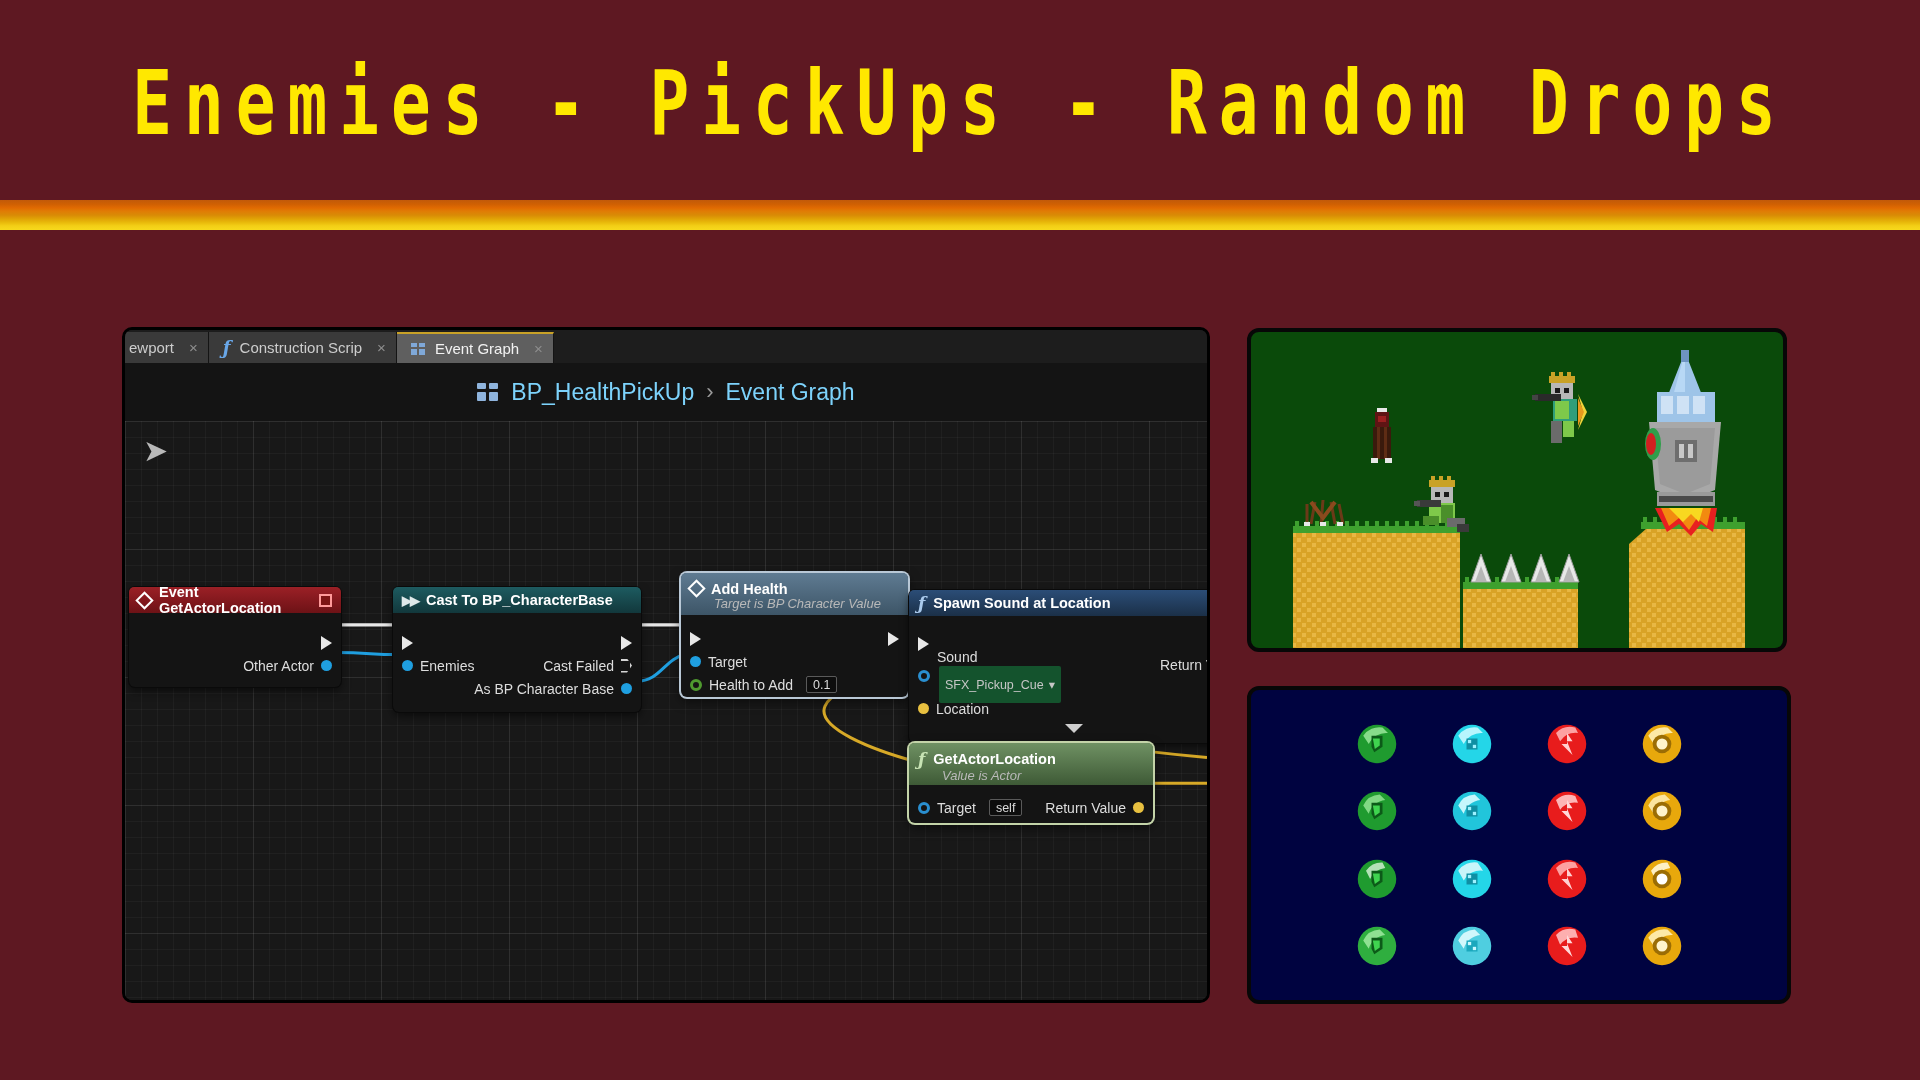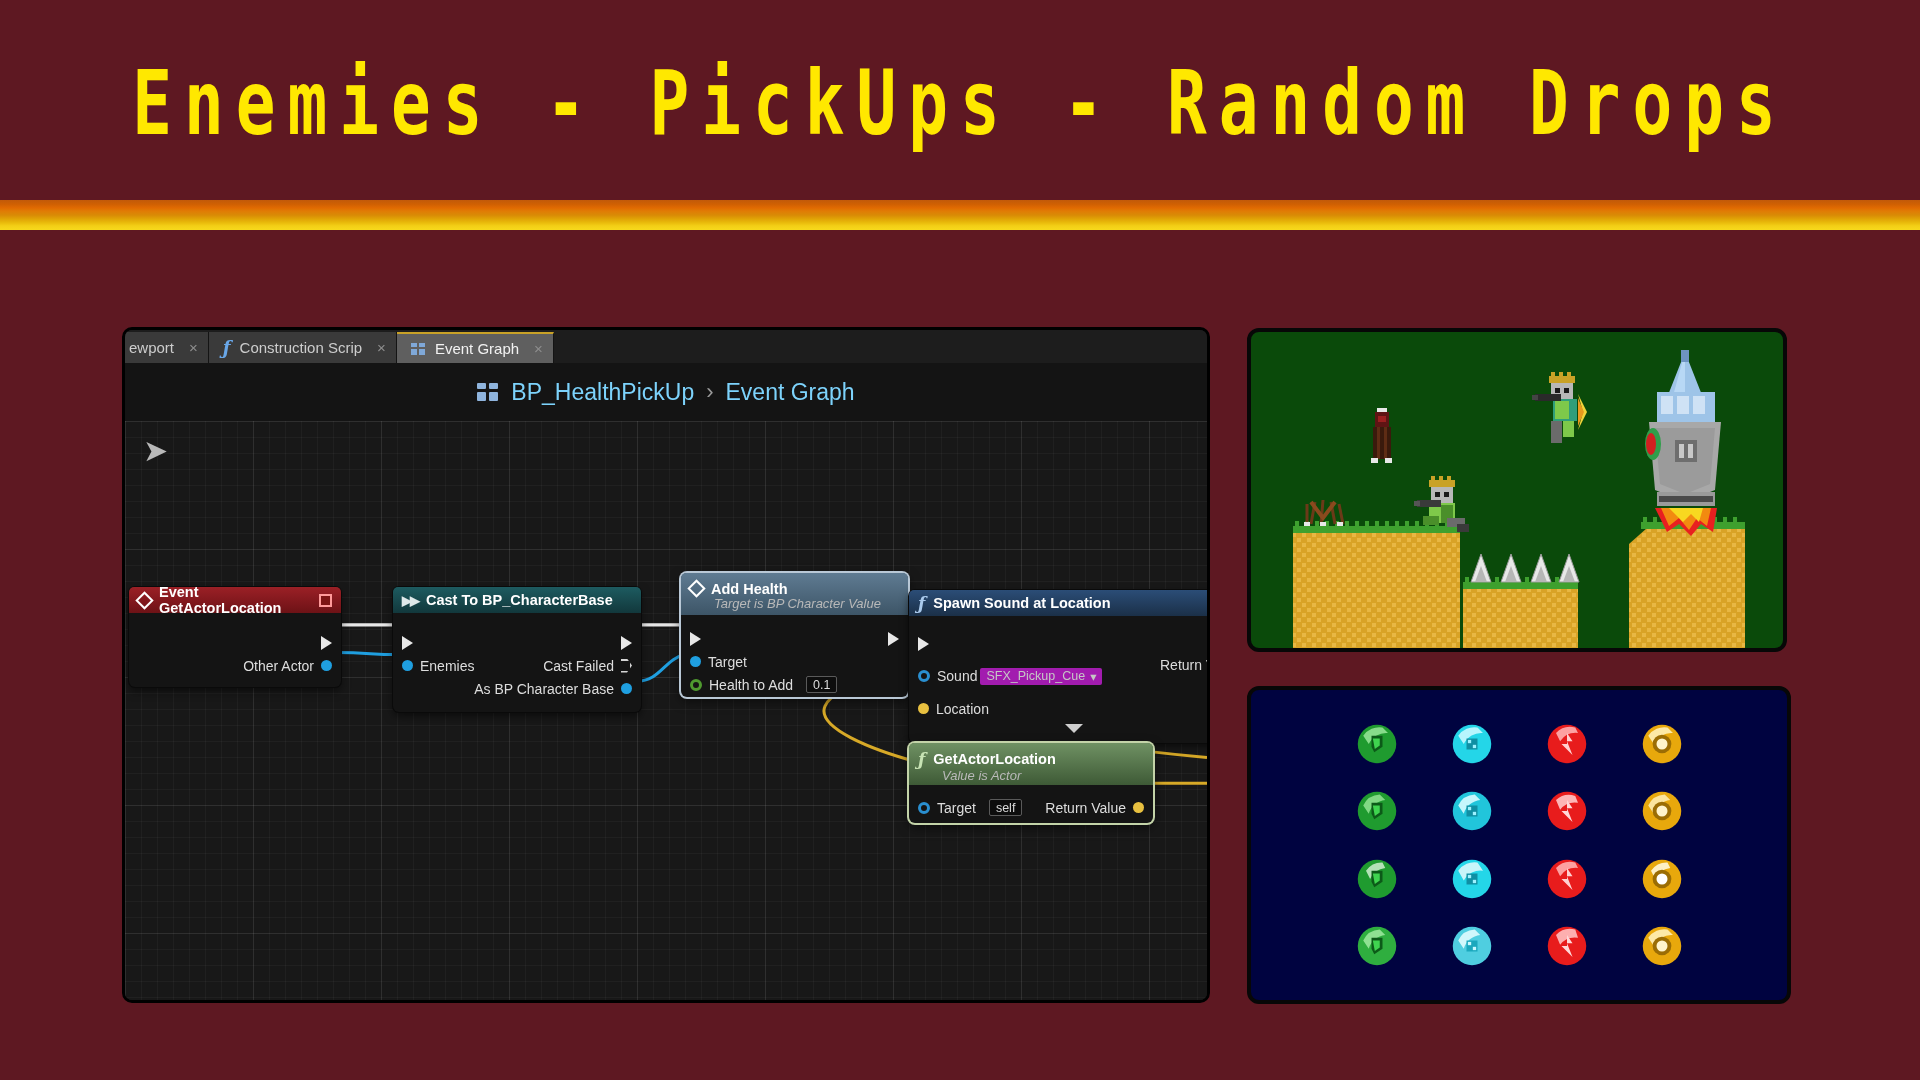--- a/index.html
+++ b/index.html
@@ -145,22 +145,22 @@
     clip-path:polygon(0 0, 55% 0, 100% 50%, 55% 100%, 0 100%);
   }
   .pin-label{ color:#ddd; font-size:14px; white-space:nowrap;}
   .val-box{
     background:#0d0d0d; border:1px solid #5a5a5a; border-radius:2px;
     color:#dcdcdc; font-size:12.5px; padding:0 6px; height:17px; line-height:16px;
     margin-left:6px;
   }
   .combo{
     display:flex; align-items:center; gap:5px;
-    background:#a21caf; border-radius:2px;
-    padding:1px 6px; margin-left:2px;
+    background:#14532d; border-radius:2px;
+    padding:11px 6px; margin-left:2px;
     color:#c6c6c6; font-size:12.5px;
   }
 
   
   .hdr-event{ background:linear-gradient(to bottom,#9b2026,#6d1216); }
   .hdr-cast { background:linear-gradient(to bottom,#1d5b60,#12383c); }
   .hdr-sel  { background:linear-gradient(to bottom,#5f7b92,#3d5567); }
   .hdr-fn   { background:linear-gradient(to bottom,#2b4d77,#1b3048); }
   .hdr-pure { background:linear-gradient(to bottom,#6f9163,#3e5a36); }
   .node.selected{ box-shadow:0 0 0 2px #b9c8d6, 0 4px 12px rgba(0,0,0,.6); }
@@ -347,21 +347,21 @@
       </div>
       <div class="node-body" style="height:127px;">
         <div class="pinrow" style="margin-top:10px;">
           <span class="pin-l">
               <span class="pin-exec"></span>
             </span>
         </div>
         <div class="pinrow" style="height:42px; align-items:center;">
           <span class="pin-l" style="align-items:center;">
             <span class="pin-ring"></span>
-            <span style="display:flex; flex-direction:row; gap:1px;">
+            <span style="display:flex; flex-direction:column; gap:1px;">
               <span class="pin-label">Sound</span>
               <span class="combo">
                 <span>SFX_Pickup_Cue</span>
                 <span>▾</span>
               </span>
             </span>
           </span>
           <span class="pin-r" style="margin-right:8px; align-self:flex-start; margin-top:2px;">
             <span class="pin-label">Return Va</span>
           </span>

